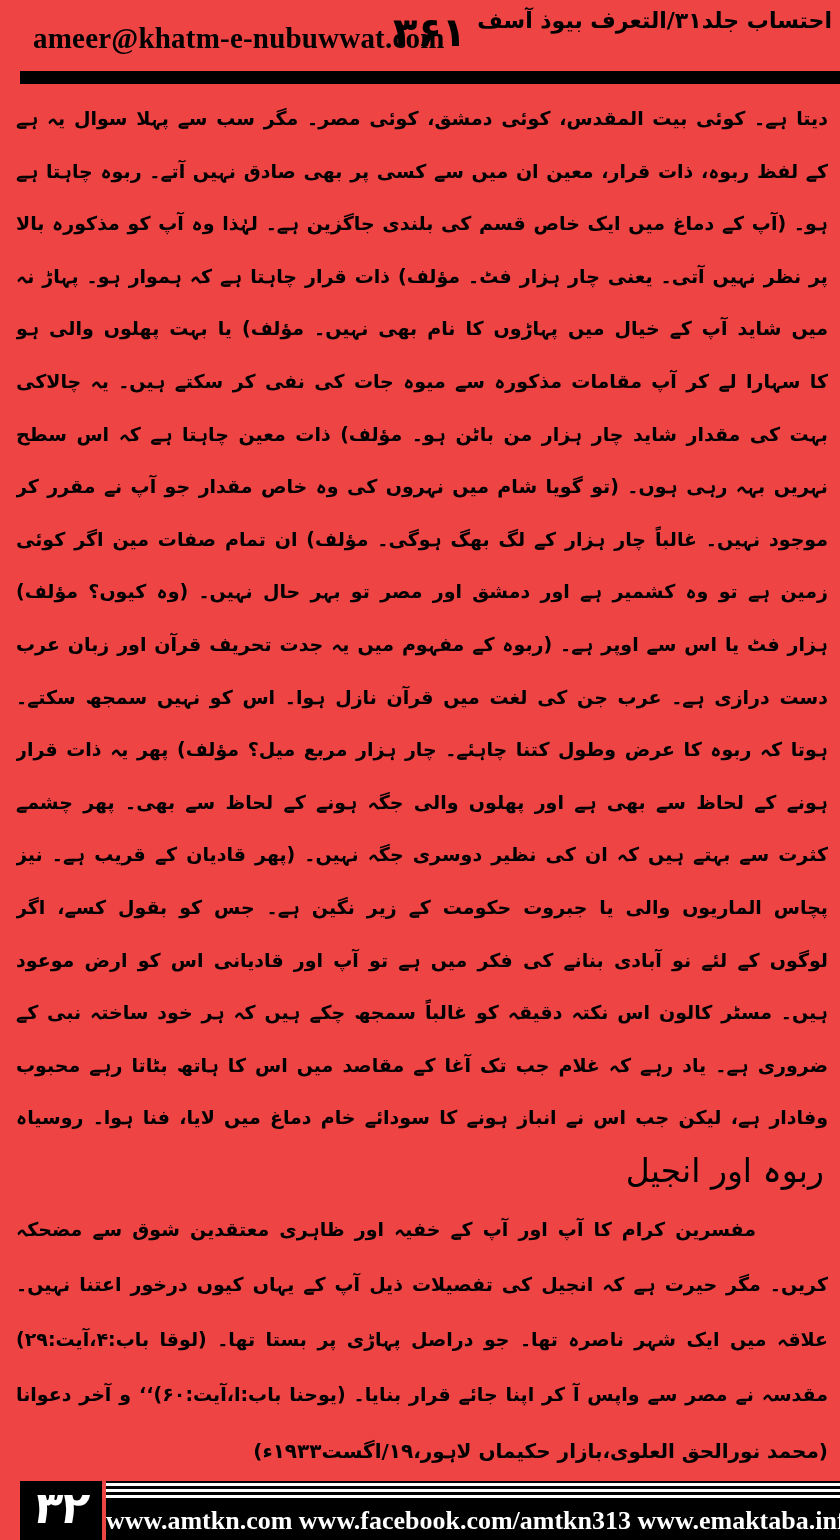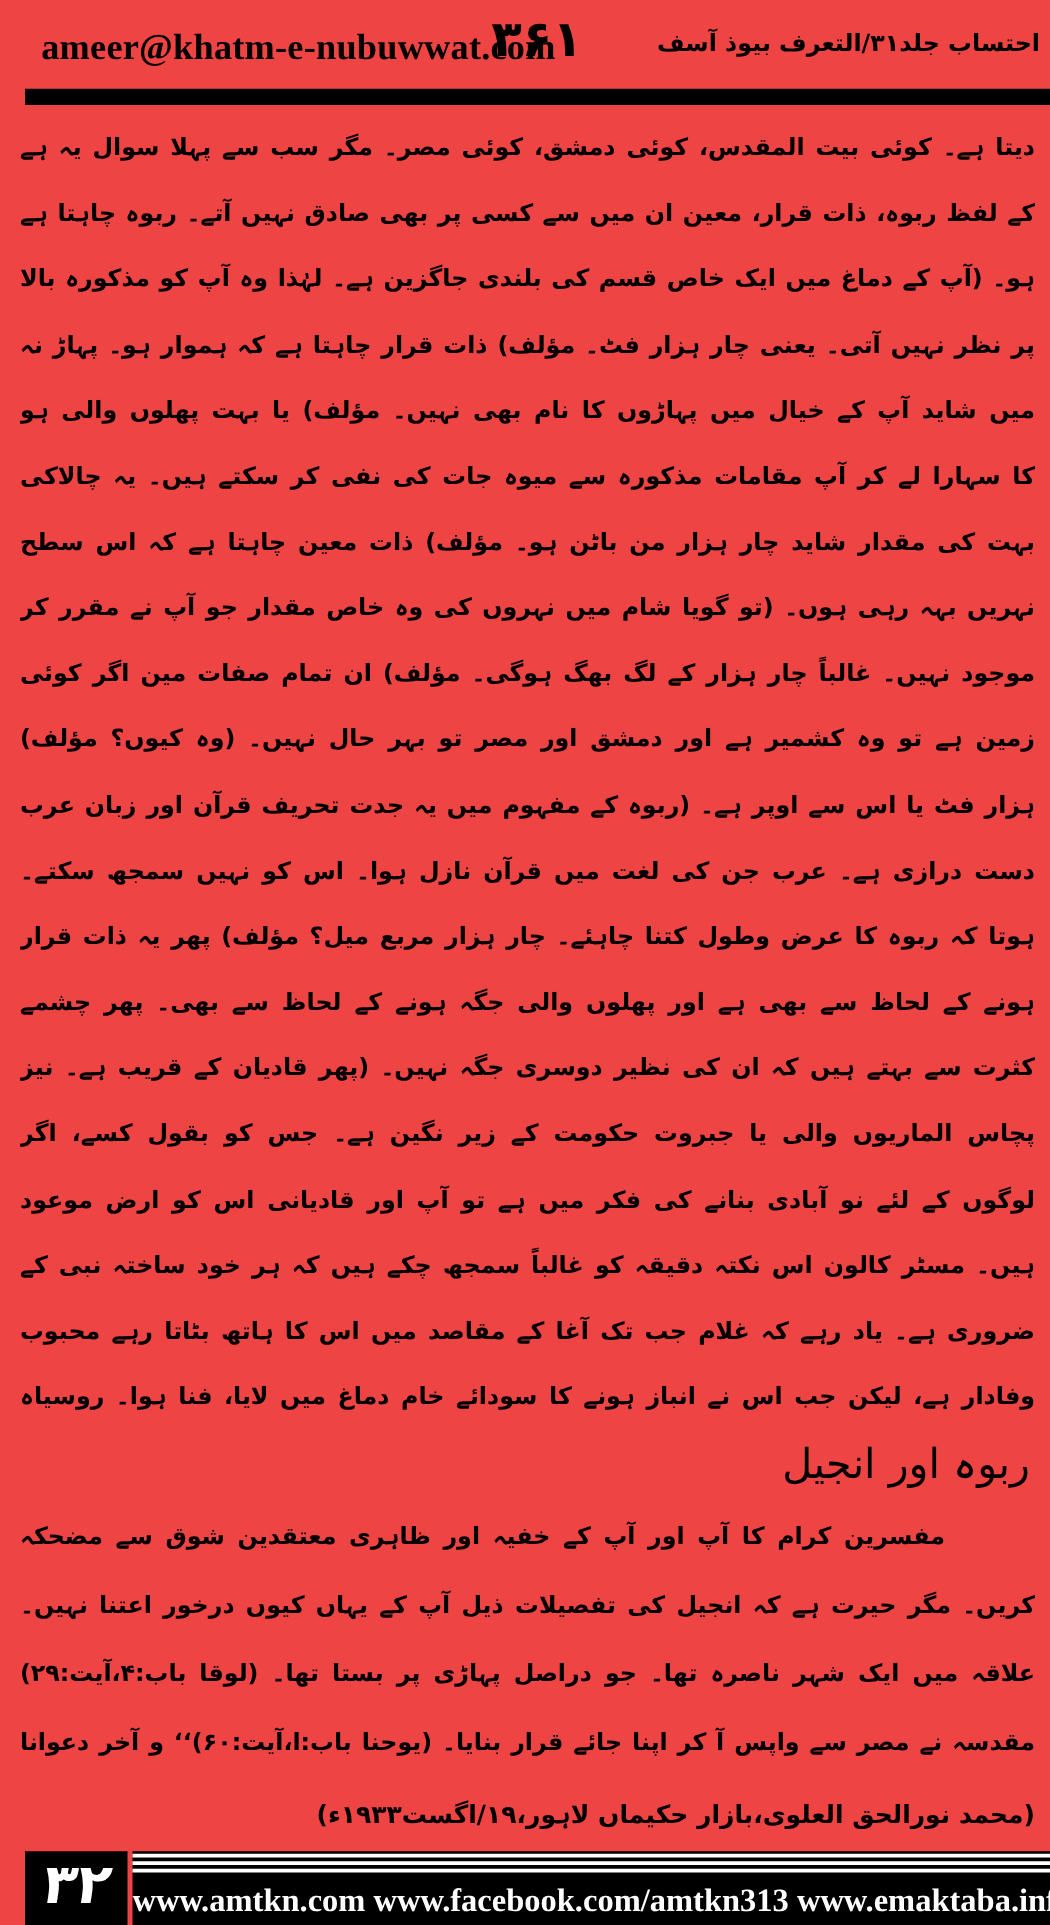--- a/index.html
+++ b/index.html
@@ -13,22 +13,22 @@
   .hdr-email {
     position:absolute; left:33px; top:22px;
     font-family:"Liberation Serif", serif; font-weight:bold; font-size:29px;
     letter-spacing:0.2px; direction:ltr;
   }
   .hdr-pageno {
     position:absolute; left:393px; top:6px; direction:rtl;
     font-weight:bold; font-size:40px; line-height:52px;
   }
   .hdr-title {
-    position:absolute; right:8px; top:24px; direction:rtl;
-    font-weight:bold; font-size:19px; white-space:nowrap;
+    position:absolute; right:8px; top:8px; direction:rtl;
+    font-weight:bold; font-size:22px; white-space:nowrap;
   }
   .hdr-rule {
     position:absolute; left:20px; right:0; top:71px; height:13px; background:#000;
   }
   
   .body1 { position:absolute; left:16px; top:92px; width:812px; direction:rtl; }
   .body2 { position:absolute; left:16px; top:1202px; width:812px; direction:rtl; }
   .line {
     height:52.6px; line-height:52.6px; overflow:hidden;
     font-weight:bold; font-size:19px;

